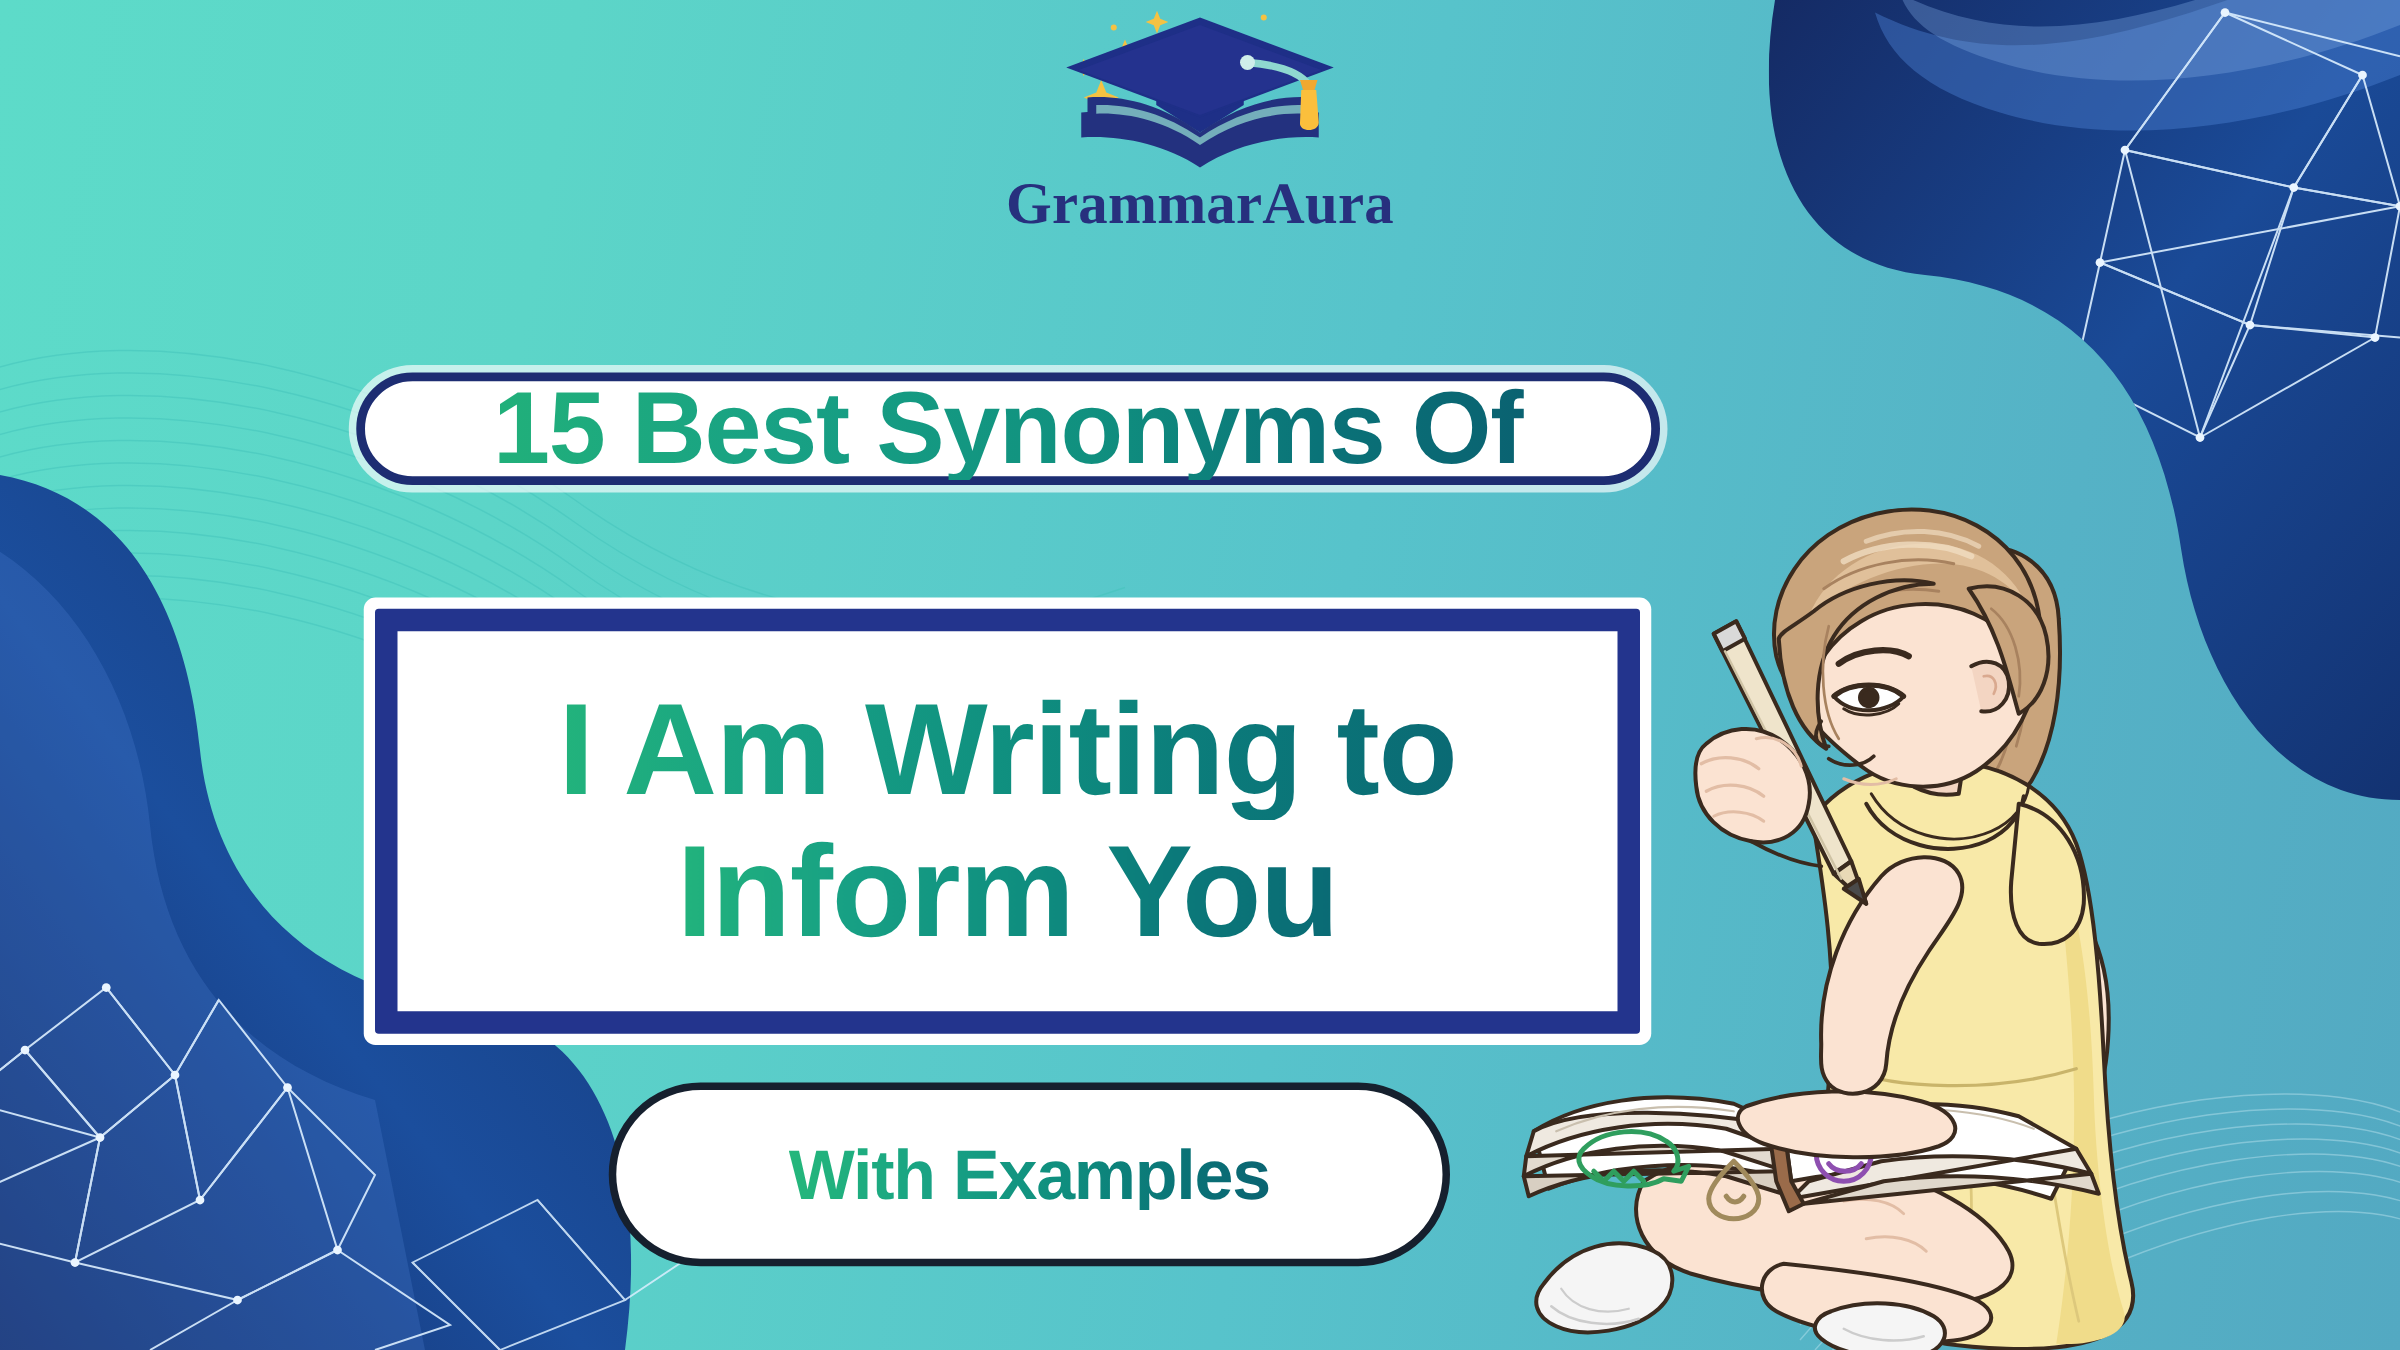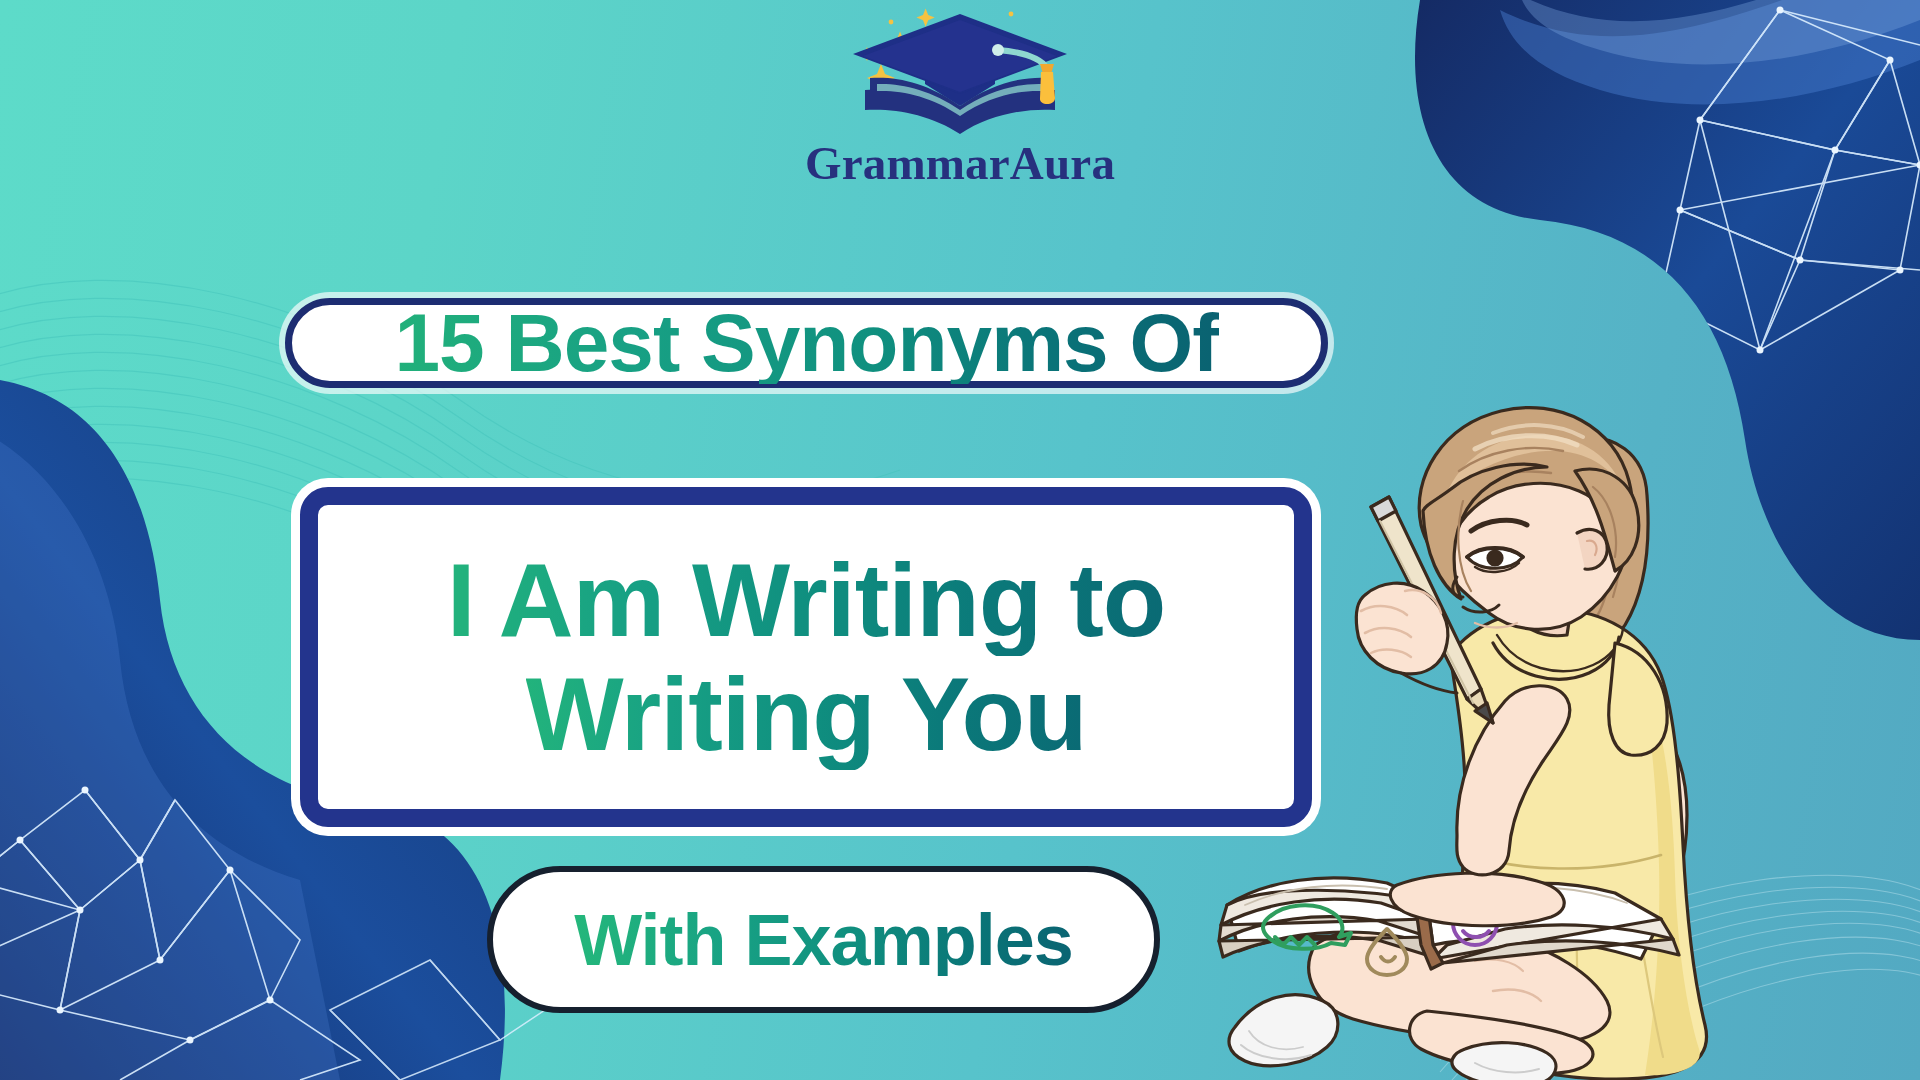--- a/index.html
+++ b/index.html
@@ -51,21 +51,21 @@
     color:transparent;
     -webkit-text-fill-color:transparent;
   }
 
   
   .main-box {
     position:absolute; left:300px; top:487px;
     width:1012px; height:340px;
     background:#ffffff;
     border:18px solid #23348d;
-    border-radius:28px;
+    border-radius:3px;
     box-shadow:0 0 0 9px #ffffff;
     display:flex; flex-direction:column;
     align-items:center; justify-content:center;
     gap:2px;
   }
   .main-box .line {
     font-weight:700;
     font-size:104px;
     line-height:1.08;
     letter-spacing:-1px;
@@ -81,21 +81,21 @@
   .pill-bottom {
     position:absolute; left:487px; top:866px;
     width:673px; height:147px;
     background:#ffffff;
     border:6px solid #16202e;
     border-radius:80px;
     display:flex; align-items:center; justify-content:center;
   }
   .pill-bottom .txt {
     font-weight:700;
-    font-size:72px;
+    font-size:56px;
     letter-spacing:-1px;
     line-height:1;
     white-space:nowrap;
     background:linear-gradient(90deg,#24b77b 0%,#18a284 30%,#0f8d7e 58%,#0a7577 80%,#0a6472 100%);
     -webkit-background-clip:text;
     background-clip:text;
     color:transparent;
     -webkit-text-fill-color:transparent;
   }
 
@@ -261,21 +261,21 @@
   </svg>
   <div class="logo-word">GrammarAura</div>
 </div>
 
 <div class="pill-top">
   <span class="txt">15 Best Synonyms Of</span>
 </div>
 
 <div class="main-box">
   <span class="line">I Am Writing to</span>
-  <span class="line">Writing You</span>
+  <span class="line">Inform You</span>
 </div>
 
 <div class="pill-bottom">
   <span class="txt">With Examples</span>
 </div>
 
 <svg class="girl-illustration" viewBox="0 0 760 700">
   <g stroke="#3a2a1e" stroke-width="3.2" stroke-linejoin="round" stroke-linecap="round">
 
     <path d="M395,55 C440,45 470,70 472,110 C476,165 468,210 450,240 C440,256 418,262 408,250 C398,238 406,210 410,180 C414,148 404,110 386,90 Z" fill="#c9a47c"></path>

